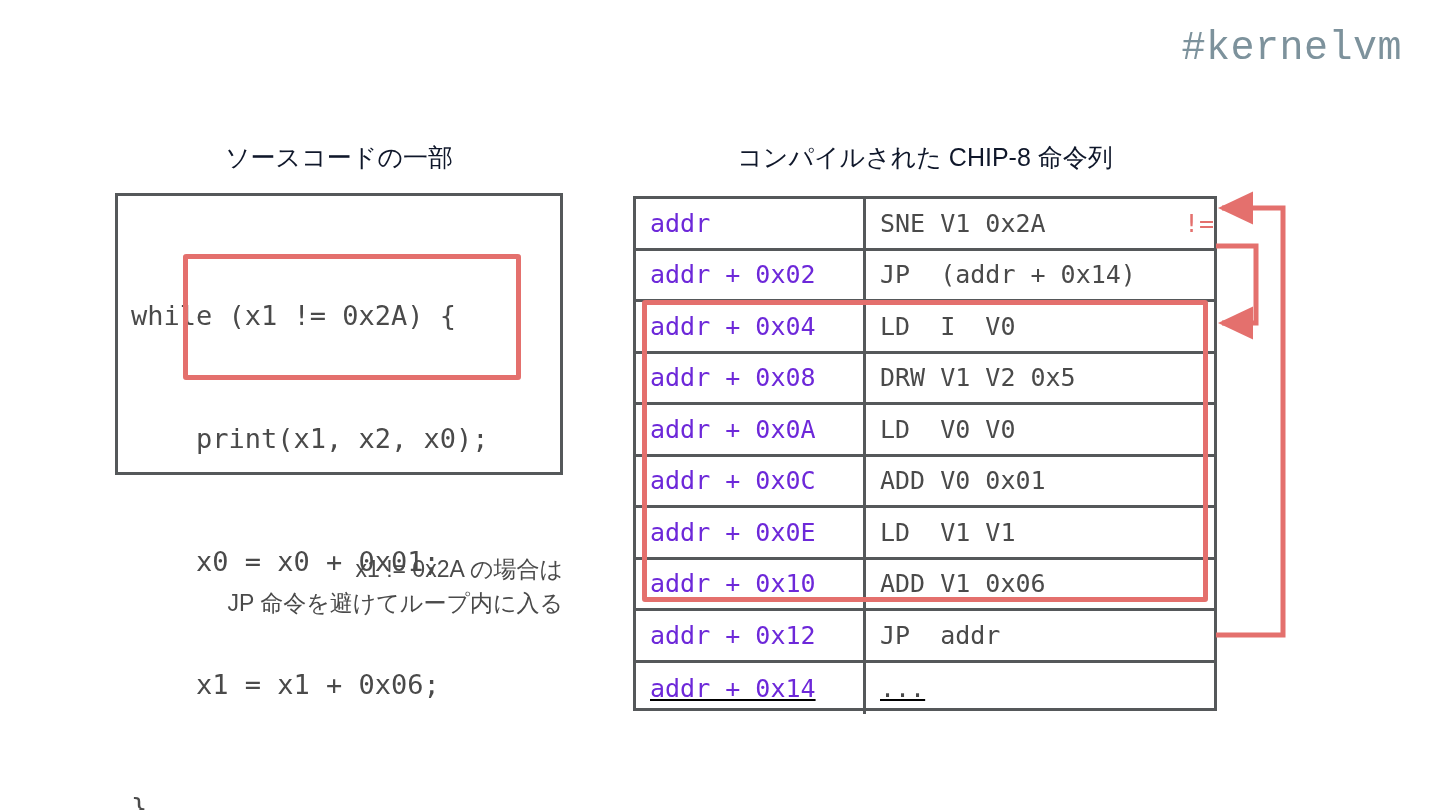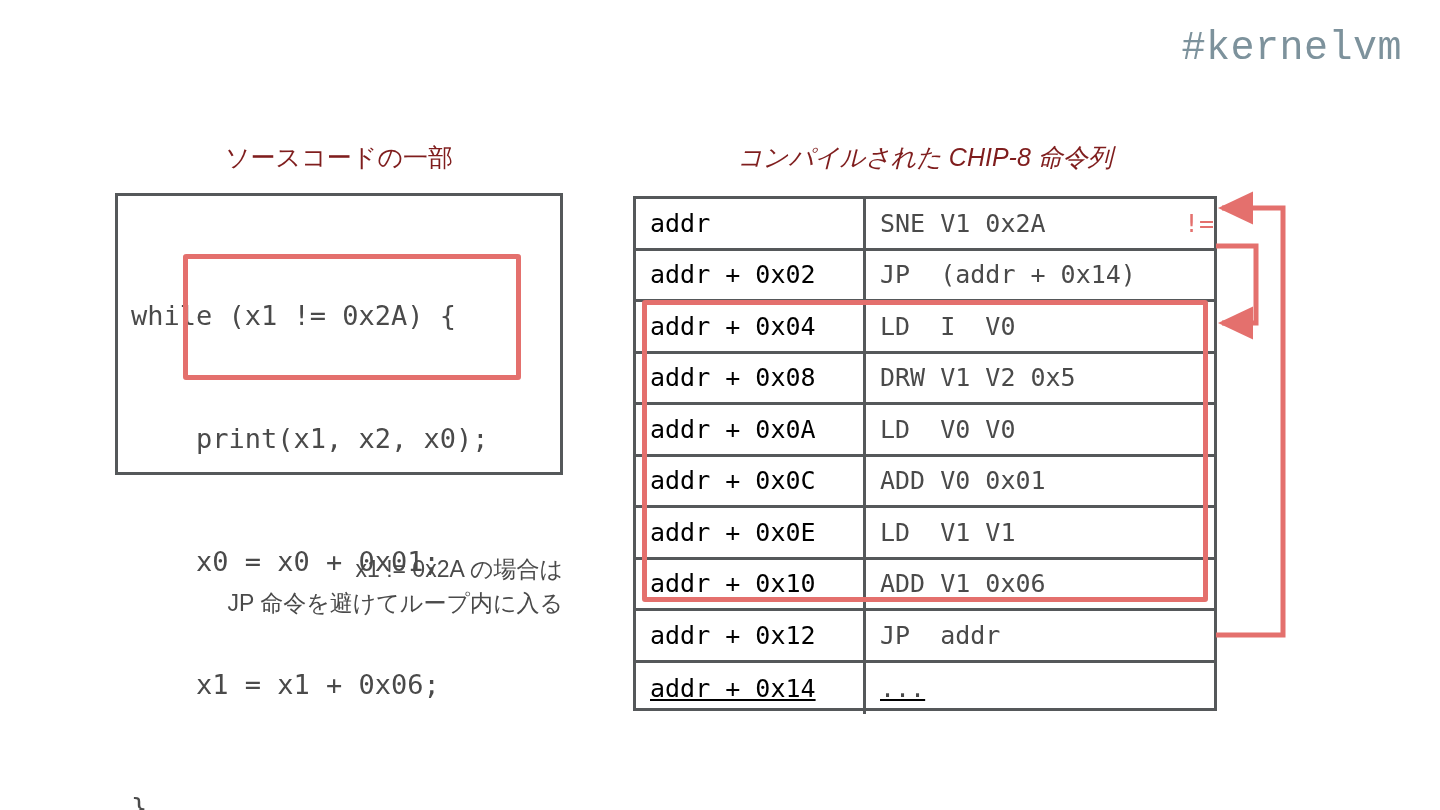--- a/index.html
+++ b/index.html
@@ -21,26 +21,26 @@
     letter-spacing:0.5px;
     color:#7d929c;
     white-space:nowrap;
   }
 
   
   .caption{
     position:absolute;
     font-family:"Liberation Sans", sans-serif;
     font-size:25px;
-    color:#7f1d1d;
+    color:#0f172a;
     text-align:center;
     white-space:nowrap;
   }
   #caption-source{left:115px; top:141px; width:448px;}
-  #caption-table{left:633px; top:141px; width:584px;font-style:italic;}
+  #caption-table{left:633px; top:141px; width:584px;}
 
   
   #source-box{
     position:absolute;
     left:115px; top:193px;
     width:448px; height:282px;
     border:3px solid #55585a;
     background:#ffffff;
     box-sizing:border-box;
   }
@@ -95,21 +95,21 @@
   }
   .trow:last-child{border-bottom:none;text-decoration:underline;}
   .tcell-addr{
     width:230px;
     box-sizing:border-box;
     border-right:3px solid #55585a;
     display:flex;align-items:center;
     padding-left:14px;
     font-family:"DejaVu Sans Mono","Liberation Mono",monospace;
     font-size:25px;
-    color:#000000;
+    color:#6d28d9;
     white-space:pre;
   }
   .tcell-instr{
     flex:1;
     box-sizing:border-box;
     display:flex;align-items:center;
     padding-left:14px;
     font-family:"DejaVu Sans Mono","Liberation Mono",monospace;
     font-size:25px;
     color:#4a4a4a;

